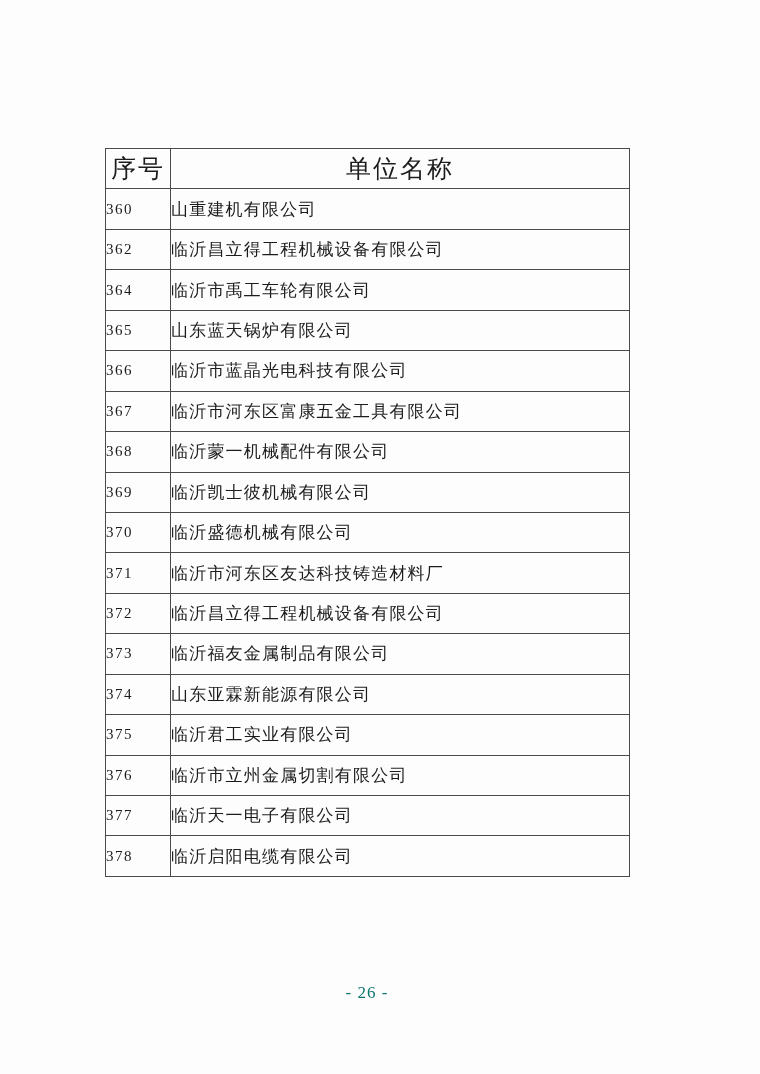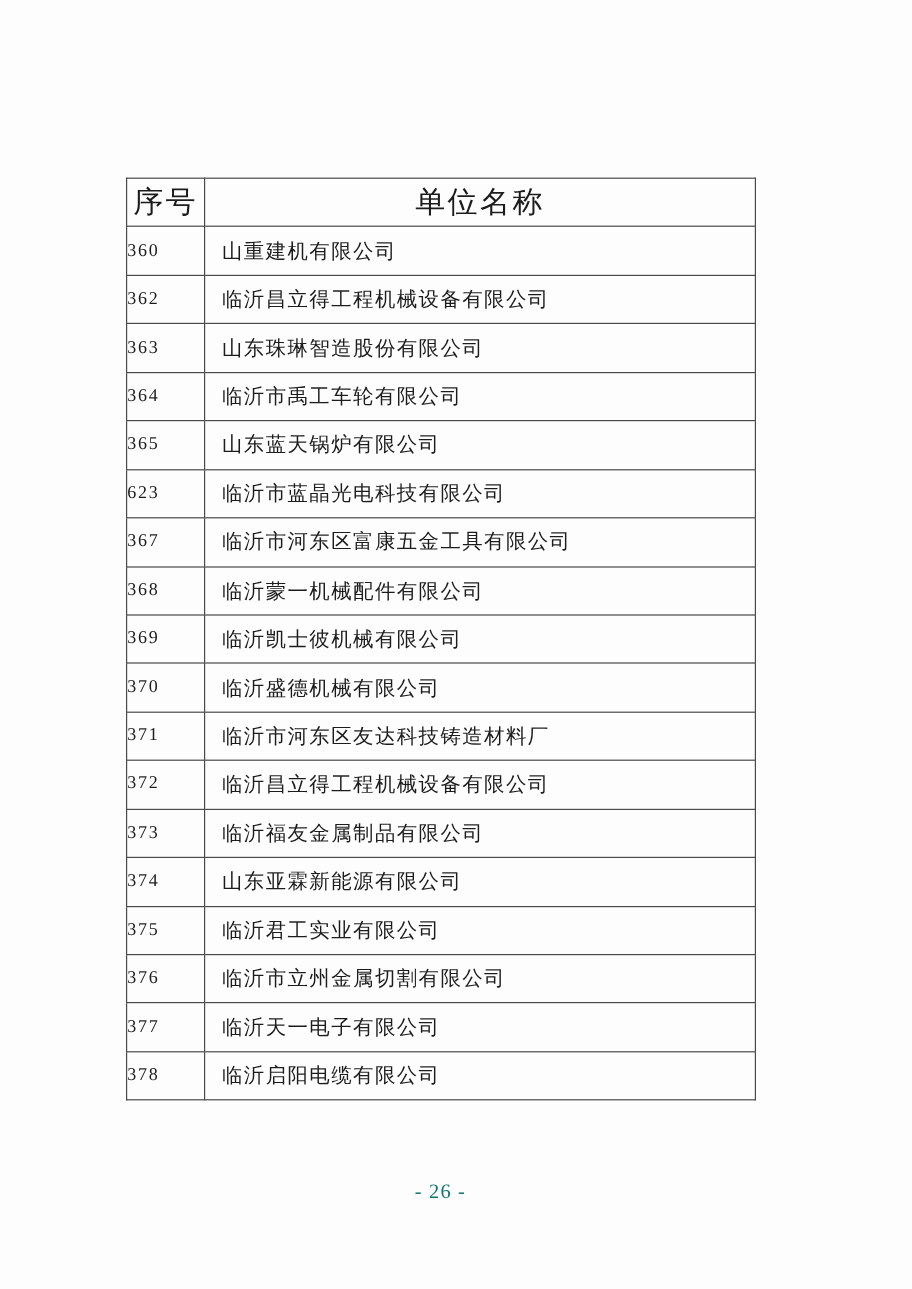--- a/index.html
+++ b/index.html
@@ -42,21 +42,20 @@
   }
   .company-table td.col-no {
     font-size: 15px;
     letter-spacing: 1.5px;
     text-align: left;
   }
   .company-table td.col-name {
     font-size: 17px;
     letter-spacing: 1.2px;
     text-align: left;
-    padding-left: 14px;
   }
   .page-number {
     position: absolute;
     top: 983px;
     left: 105px;
     width: 524px;
     text-align: center;
     font-size: 17px;
     letter-spacing: 1px;
     color: #0f766e;
@@ -83,37 +82,33 @@
     <td class="col-no">360</td>
     <td class="col-name">山重建机有限公司</td>
   </tr>
 
 
   <tr>
     <td class="col-no">362</td>
     <td class="col-name">临沂昌立得工程机械设备有限公司</td>
   </tr>
 
-  <tr>
-    <td class="col-no">363</td>
-    <td class="col-name">山东珠琳智造股份有限公司</td>
-  </tr>
 
   <tr>
     <td class="col-no">364</td>
     <td class="col-name">临沂市禹工车轮有限公司</td>
   </tr>
 
   <tr>
     <td class="col-no">365</td>
     <td class="col-name">山东蓝天锅炉有限公司</td>
   </tr>
 
   <tr>
-    <td class="col-no">623</td>
+    <td class="col-no">366</td>
     <td class="col-name">临沂市蓝晶光电科技有限公司</td>
   </tr>
 
   <tr>
     <td class="col-no">367</td>
     <td class="col-name">临沂市河东区富康五金工具有限公司</td>
   </tr>
 
   <tr>
     <td class="col-no">368</td>

